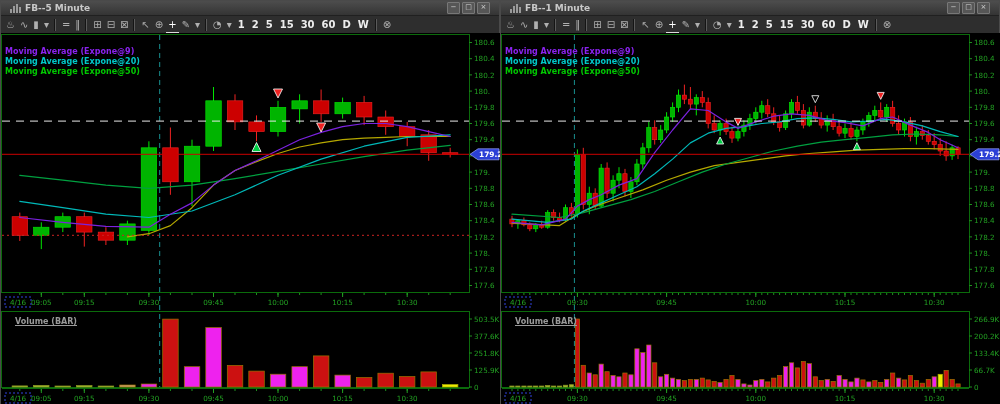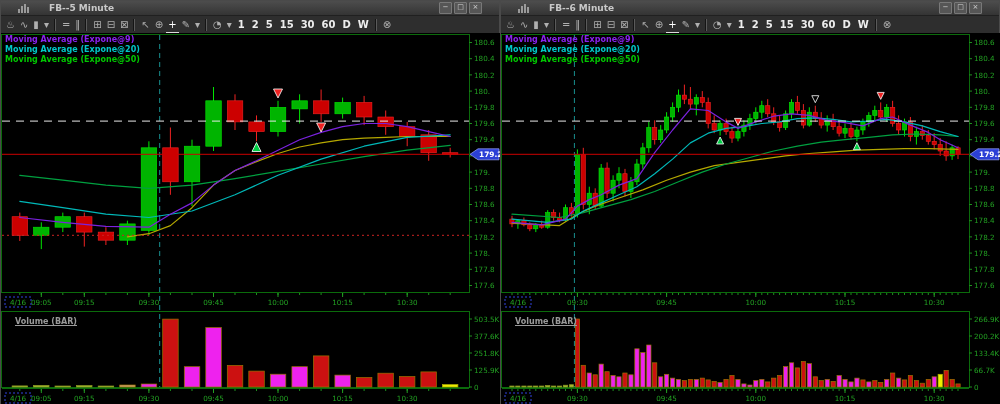--- a/index.html
+++ b/index.html
@@ -2,34 +2,34 @@
 <html><head>
 <meta charset="utf-8">
 <style>
   html,body{margin:0;padding:0;background:#1b1b1b;width:1000px;height:404px;overflow:hidden;
     font-family:"DejaVu Sans",sans-serif;-webkit-font-smoothing:none;}
   .window{position:absolute;top:0;width:500px;height:404px;background:#000;
     border:1px solid #4a4a4a;box-sizing:border-box;}
   #win0{left:0}
   #win1{left:500px}
   .titlebar{height:14px;background:linear-gradient(#4d4d4d,#343434);display:flex;align-items:center;
-    padding:0 17px;gap:20px;border-bottom:1px solid #202020;}
+    padding:0 9px;gap:4px;border-bottom:1px solid #202020;}
   .appicon{display:block}
   .title{color:#c9c9c9;font-size:9px;font-weight:bold;white-space:nowrap;}
   .winbtns{margin-left:auto;display:flex;gap:2px;}
   .winbtn{width:11px;height:10px;background:#565656;color:#d8d8d8;font-size:7px;line-height:9px;
     text-align:center;border:1px solid #787878;border-radius:1px;cursor:default;}
   .toolbar{height:17px;background:#2e2e2e;display:flex;align-items:center;padding:0 3px;gap:1px;
     border-bottom:1px solid #151515;}
   .ticon{color:#b0b0b0;font-size:10px;line-height:15px;padding:0 2px;cursor:default;}
   .ticon.active{color:#ffffff;border-bottom:1px solid #dddddd;}
   .tf{color:#ededed;font-size:10px;font-weight:bold;padding:0 3px;cursor:default;}
   .sep{width:1px;height:12px;background:#5a5a5a;margin:0 3px;box-shadow:-1px 0 0 #141414;}
   .chartwrap{position:absolute;top:32px;left:0;width:500px;height:372px;background:#000;}
-  .legend{position:absolute;left:4px;top:2px;line-height:10px;font-size:8px;font-weight:bold;
+  .legend{position:absolute;left:4px;top:14px;line-height:10px;font-size:8px;font-weight:bold;
     white-space:nowrap;pointer-events:none;}
   .vollabel{position:absolute;left:14px;top:284px;font-size:8px;font-weight:bold;color:#9a9a9a;
     pointer-events:none;text-decoration:underline;}
   svg text{font-family:"DejaVu Sans",sans-serif;}
 </style>
 </head>
 <body>
 
 <div class="window" id="win0">
   <div class="titlebar">
@@ -288,21 +288,21 @@
 </div>
 
 <div class="window" id="win1">
   <div class="titlebar">
     <svg class="appicon" width="11" height="9">
       <rect x="0" y="5" width="2" height="4" fill="#9a9a9a"></rect>
         <rect x="3" y="2" width="2" height="7" fill="#9a9a9a"></rect>
       <rect x="6" y="0" width="2" height="9" fill="#9a9a9a"></rect>
         <rect x="9" y="3" width="2" height="6" fill="#9a9a9a"></rect>
     </svg>
-    <span class="title">FB--6 Minute</span>
+    <span class="title">FB--1 Minute</span>
     <span class="winbtns">
       <span class="winbtn">−</span>
       <span class="winbtn">□</span>
       <span class="winbtn">×</span>
     </span>
   </div>
   <div class="toolbar" id="tb1">
       <span class="ticon">♨</span>
       <span class="ticon">∿</span>
       <span class="ticon">▮</span>

